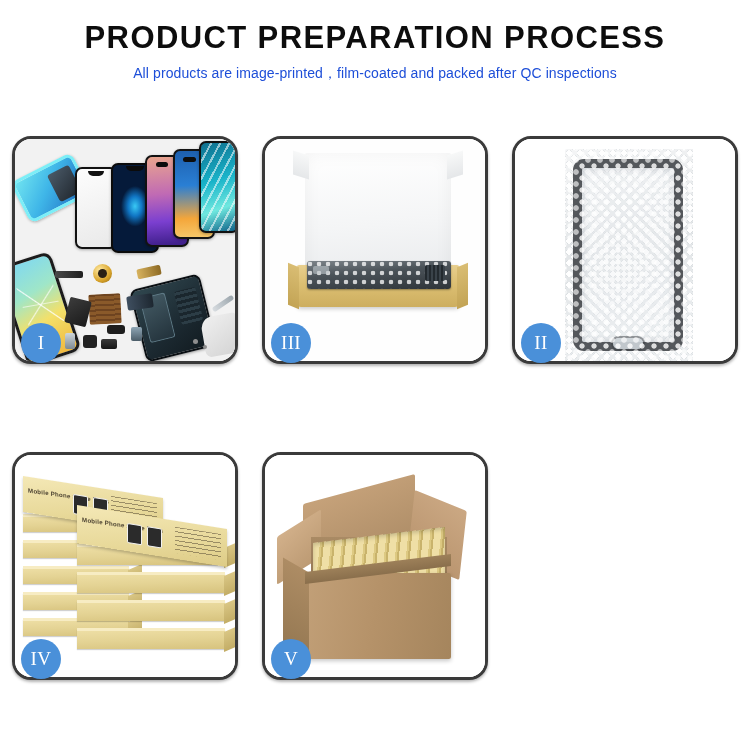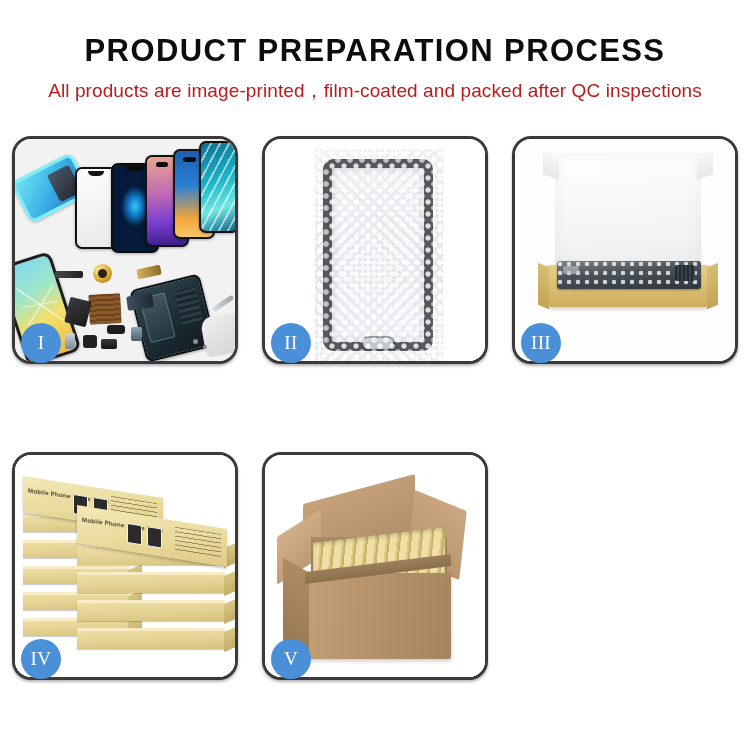--- a/index.html
+++ b/index.html
@@ -7,37 +7,37 @@
   html, body {
     width: 750px; height: 750px;
     background: #ffffff;
     font-family: "Liberation Sans", sans-serif;
     overflow: hidden;
   }
 
   .page { position: relative; width: 750px; height: 750px; background: #fff; }
 
   
-  .header { padding-top: 34px; text-align: center; }
+  .header { padding-top: 21px; text-align: center; }
 
   .title {
     font-size: 31px;
     font-weight: 700;
     letter-spacing: 1.4px;
     color: #0d0d0d;
     line-height: 1.08;
     white-space: nowrap;
   }
 
   .subtitle {
     margin-top: 11px;
-    font-size: 19px;
+    font-size: 14px;
     font-weight: 400;
     letter-spacing: .1px;
-    color: #b91c1c;
+    color: #1d4ed8;
     white-space: nowrap;
   }
 
   
   .grid {
     position: absolute;
     left: 12px; top: 136px;
     width: 726px; height: 544px;
     display: grid;
     grid-template-columns: repeat(3, 226px);
@@ -484,40 +484,40 @@
           <div class="prt plate"></div>
           <div class="prt tool"></div>
           <div class="prt hand"></div>
           <div class="prt scr1"></div>
           <div class="prt scr2"></div>
         </div>
       </div>
       <div class="badge">I</div>
     </div>
 
+    <div class="panel p3">
+      <div class="panel-inner">
+        <div class="scene">
+          <div class="lid-back"></div>
+          <div class="box3-body"></div>
+          <div class="screen3"></div>
+        </div>
+      </div>
+      <div class="badge">III</div>
+    </div>
+
     <div class="panel p2">
       <div class="panel-inner">
         <div class="scene">
           <div class="bubble-bg"></div>
           <div class="glass-panel"></div>
           <div class="bubble-overlay"></div>
         </div>
       </div>
       <div class="badge">II</div>
-    </div>
-
-    <div class="panel p3">
-      <div class="panel-inner">
-        <div class="scene">
-          <div class="lid-back"></div>
-          <div class="box3-body"></div>
-          <div class="screen3"></div>
-        </div>
-      </div>
-      <div class="badge">III</div>
     </div>
 
     <div class="panel p4">
       <div class="panel-inner">
         <div class="scene">
           <div class="stack">
             <div class="kbox kb-l1">
                 <i class="top"></i>
                 <i class="side"></i>
               </div>

